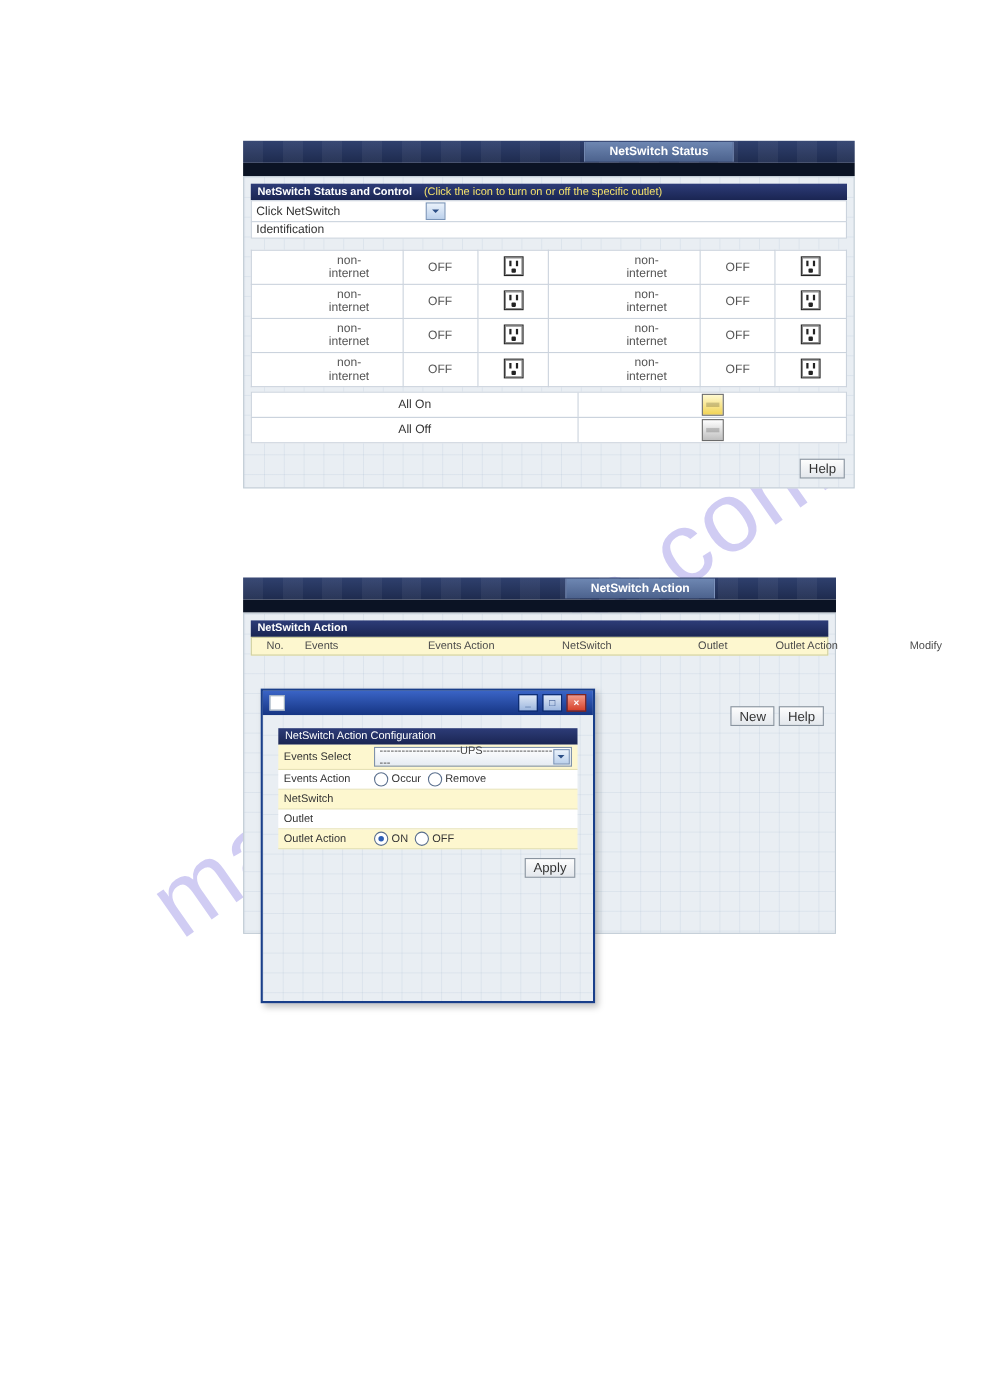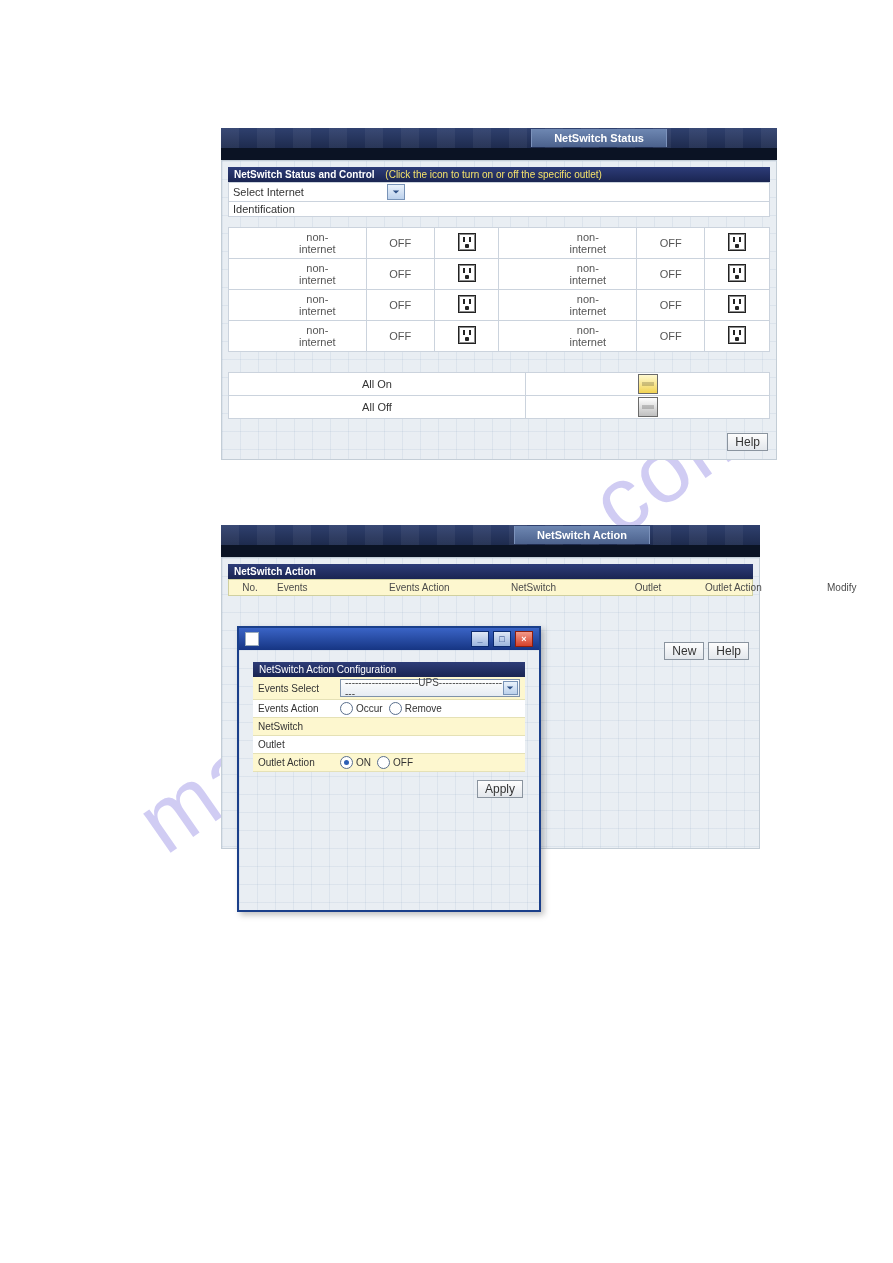--- a/index.html
+++ b/index.html
@@ -22,21 +22,21 @@
   .grid-table{width:100%;border-collapse:collapse;background:#fff}
   .grid-table td{border:1px solid #cbd3dd;padding:3px 20px;text-align:center;color:#555;height:18px}
   .grid-table td.name{text-align:center;color:#555;width:140px;padding-left:60px}
   .grid-table td.state{width:48px}
   .grid-table td.icon-cell{width:48px}
   .outlet-ic{display:inline-block;width:16px;height:16px;border:1px solid #222;background:#fff;position:relative;box-shadow:inset 0 0 0 1px #8a8a8a}
   .outlet-ic::before,.outlet-ic::after{content:"";position:absolute;top:3px;width:2px;height:5px;background:#222}
   .outlet-ic::before{left:4px}
   .outlet-ic::after{right:4px}
   .outlet-ic .g{position:absolute;bottom:2px;left:50%;transform:translateX(-50%);width:4px;height:4px;background:#222;border-radius:1px}
-  .toggle-row{display:flex;border:1px solid #cbd3dd;margin-top:20px;background:#fff}
+  .toggle-row{display:flex;border:1px solid #cbd3dd;margin-top:4px;background:#fff}
   .toggle-row .label{flex:0 0 296px;text-align:center;padding:5px 0;color:#333;border-right:1px solid #cbd3dd}
   .toggle-row .btn-area{flex:1;display:flex;align-items:center;justify-content:center}
   .switch-btn{width:18px;height:18px;border:1px solid #6b6b6b;background:#fff;display:inline-block;position:relative}
   .switch-btn.on{background:linear-gradient(#fff9d0,#f2d455)}
   .switch-btn.off{background:linear-gradient(#fefefe,#bfbfbf)}
   .switch-btn::after{content:"";position:absolute;left:3px;right:3px;top:7px;height:4px;background:rgba(0,0,0,.18)}
   .footer-btns{display:flex;justify-content:flex-end;gap:4px;padding:8px}
   .mini-btn{background:linear-gradient(#fdfdfd,#e3e7ec);border:1px solid #8a949f;color:#333;font-size:12px;padding:1px 7px;cursor:pointer}
   
   .action-head{background:linear-gradient(#2d3c78,#1a2552);color:#fff;font-weight:bold;padding:2px 6px;font-size:10px}
@@ -82,21 +82,21 @@
       <div class="title-chip">NetSwitch Status</div>
     </div>
     <div class="black-strip"></div>
     <div class="panel-body">
       <div class="content">
         <div class="section-bar">
           <span>NetSwitch Status and Control</span>
           <span class="hint">(Click the icon to turn on or off the specific outlet)</span>
         </div>
         <div class="field-row">
-          <label>Select Internet</label>
+          <label>Click NetSwitch</label>
           <div class="ddl">
             <svg viewBox="0 0 10 10">
                 <path d="M1 3 L5 7 L9 3 Z" fill="#2c4f86"></path>
               </svg>
           </div>
         </div>
         <div class="ident-row">
           <span>Identification</span>
         </div>
 

